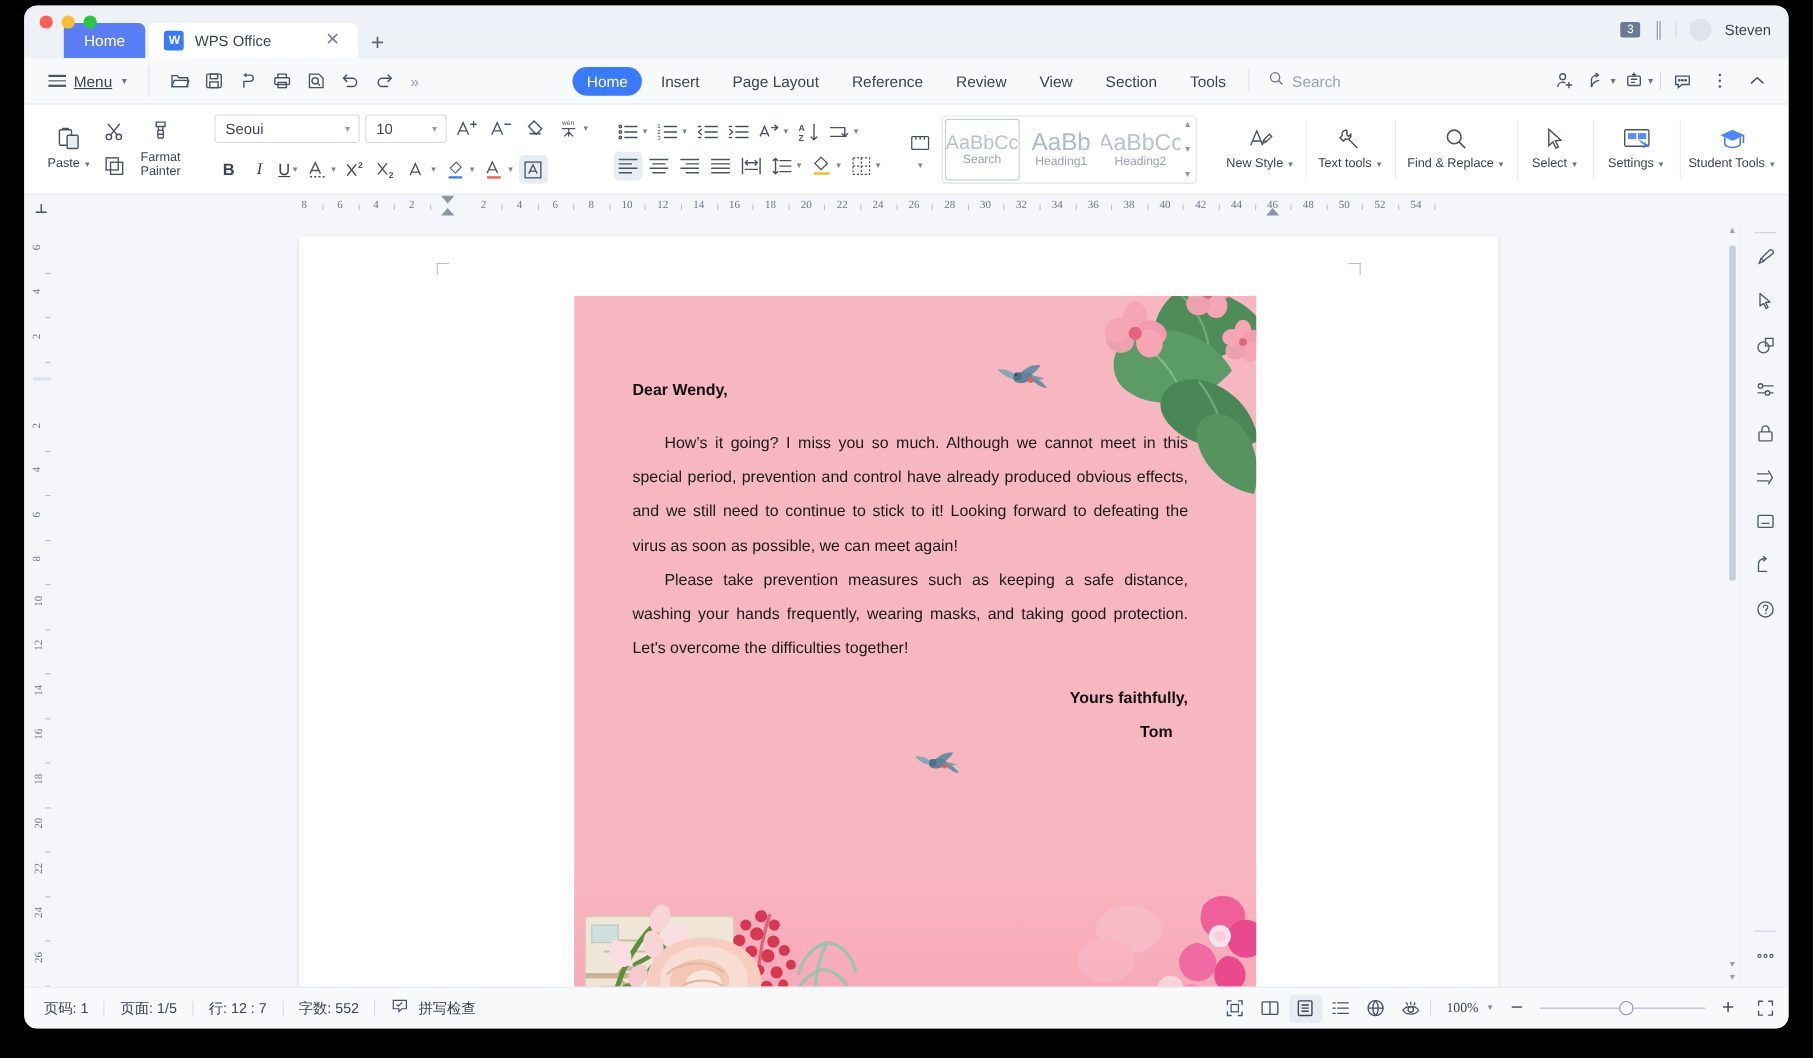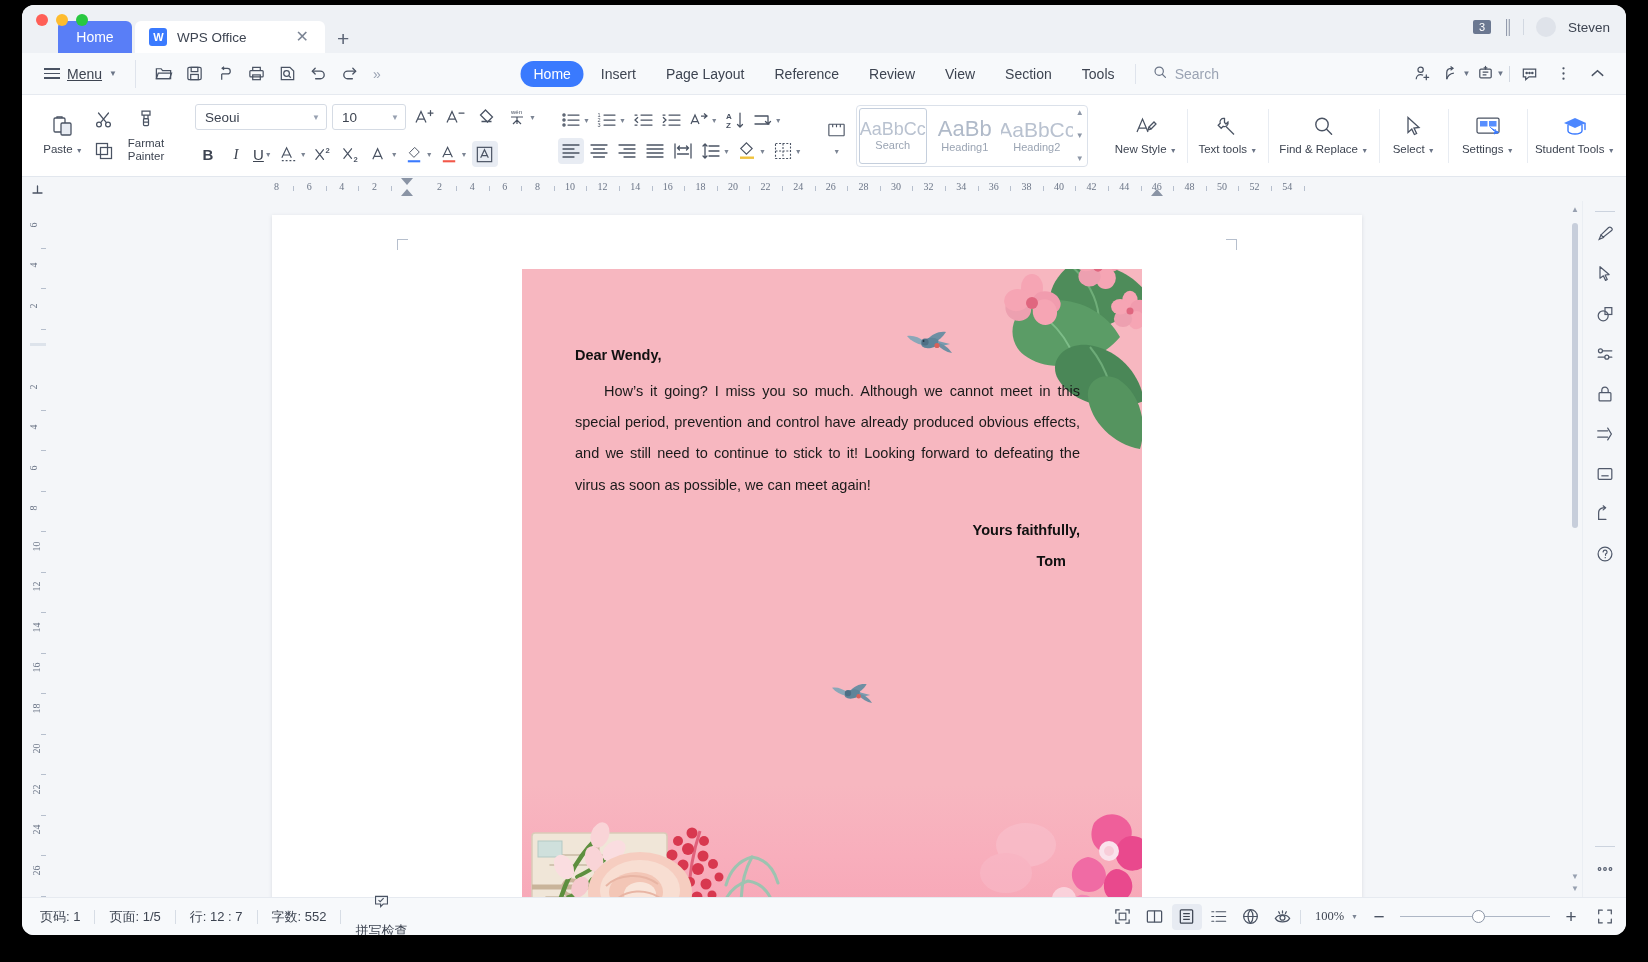--- a/index.html
+++ b/index.html
@@ -197,21 +197,21 @@
   }
   .page-corner { position: absolute; width: 11px; height: 11px; border-color: #b6bfcd; border-style: solid; }
 
   .letter {
     position: absolute; left: 250px; top: 54px;
     width: 620px; height: 646px;
     background: #f7b7c0;
     overflow: hidden;
   }
   .letter-body { position: relative; z-index: 3; padding: 78px 62px 0 53px; }
-  .salut { font-size: 14.5px; font-weight: bold; color: #111; margin-bottom: 13px; }
+  .salut { font-size: 14.5px; font-weight: bold; color: #111; margin-bottom: 25px; }
   .para {
     font-size: 14.5px; color: #1a1a1a; line-height: 2.15;
     text-align: justify; text-indent: 2em;
     margin-bottom: 0;
   }
   .sign { font-size: 14.5px; font-weight: bold; color: #111; text-align: right; margin-top: 14px; line-height: 2.15; }
   .sign .tom { margin-right: 14px; }
 
   
   .deco { position: absolute; }
@@ -238,21 +238,21 @@
     height: 38px; min-height: 38px;
     background: #f7f9fb;
     border-top: 1px solid #e6eaf0;
     display: flex; align-items: center;
     padding: 0 14px; gap: 0;
     position: relative;
   }
   .st-item { font-size: 13px; color: #3d4451; padding: 0 14px; }
   .st-item:first-child { padding-left: 4px; }
   .st-sep { width: 1px; height: 14px; background: #d7dde5; }
-  .st-spell { display:flex; align-items:center; gap: 8px; padding: 0 14px; flex-direction: column; }
+  .st-spell { display:flex; align-items:center; gap: 8px; padding: 0 14px; }
 
   .status-right { position: absolute; right: 12px; display: flex; align-items: center; gap: 2px; }
   .vw-btn { width: 30px; height: 26px; display:flex; align-items:center; justify-content:center; border-radius: 4px;}
   .vw-btn.on { background: #e7ebf2; }
   .zoom-val { font-size: 12.5px; color: #3d4451; font-family: "Liberation Serif", serif; padding: 0 5px 0 12px;}
   .zoom-ca { font-size: 7px; color: #7c8594; padding-right: 8px;}
   .zslider { width: 150px; height: 16px; position: relative; display:flex; align-items:center; margin: 0 8px;}
   .ztrack { position:absolute; left:0; right:0; height: 1.5px; background: #aeb7c5; }
   .zknob { position:absolute; left: 72px; width: 13px; height: 13px; border-radius: 50%; background: #fff; border: 1.5px solid #8a94a5; }
   .zpm { font-size: 19px; color: #4a5363; width: 22px; text-align:center; line-height:1;}
@@ -920,20 +920,21 @@
             <path d="M31 17l12 3-12 3z" fill="#7b9cb0"></path>
             <path d="M30 20c4 5 9 8 15 9-4-6-9-9-13-10z" fill="#6e8fa3"></path>
             <circle cx="18" cy="18" r="3.6" fill="#4e6f85"></circle>
             <circle cx="30" cy="21.5" r="2.6" fill="#d9625a"></circle>
             <circle cx="16.6" cy="17" r="0.9" fill="#243744"></circle>
           </svg>
 
           <div class="letter-body">
             <div class="salut">Dear Wendy,</div>
             <div class="para">How’s it going? I miss you so much. Although we cannot meet in this special period, prevention and control have already produced obvious effects, and we still need to continue to stick to it! Looking forward to defeating the virus as soon as possible, we can meet again!</div>
+            <div class="para">Please take prevention measures such as keeping a safe distance, washing your hands frequently, wearing masks, and taking good protection. Let's overcome the difficulties together!</div>
             <div class="sign">
               <div>Yours faithfully,</div>
               <div class="tom">Tom</div>
             </div>
           </div>
 
           <svg class="bird" style="left:310px; top:408px;" width="48" height="34" viewBox="0 0 54 38">
             <path d="M20 16c5-6 12-9 19-8-3 5-8 9-13 11z" fill="#6e8fa3"></path>
             <path d="M18 18c-6-5-12-7-18-6 4 5 10 8 16 9z" fill="#8aa7b8"></path>
             <ellipse cx="23" cy="19" rx="9" ry="5" fill="#5f8499" transform="rotate(-12 23 19)"></ellipse>

